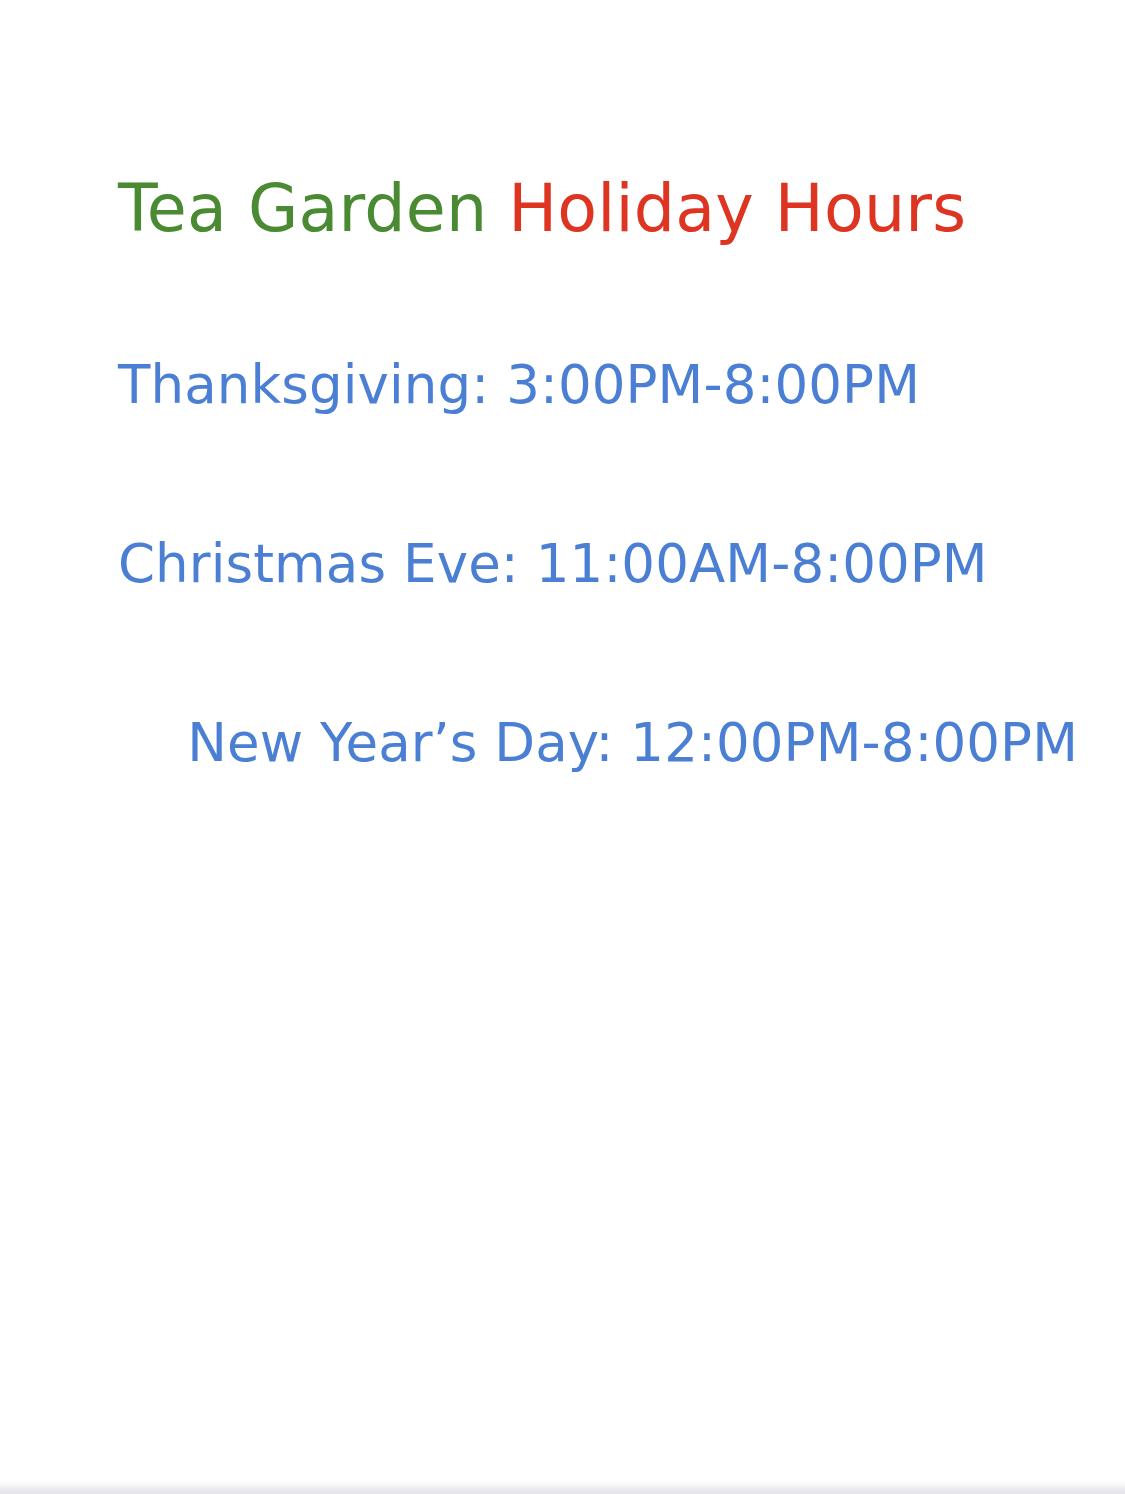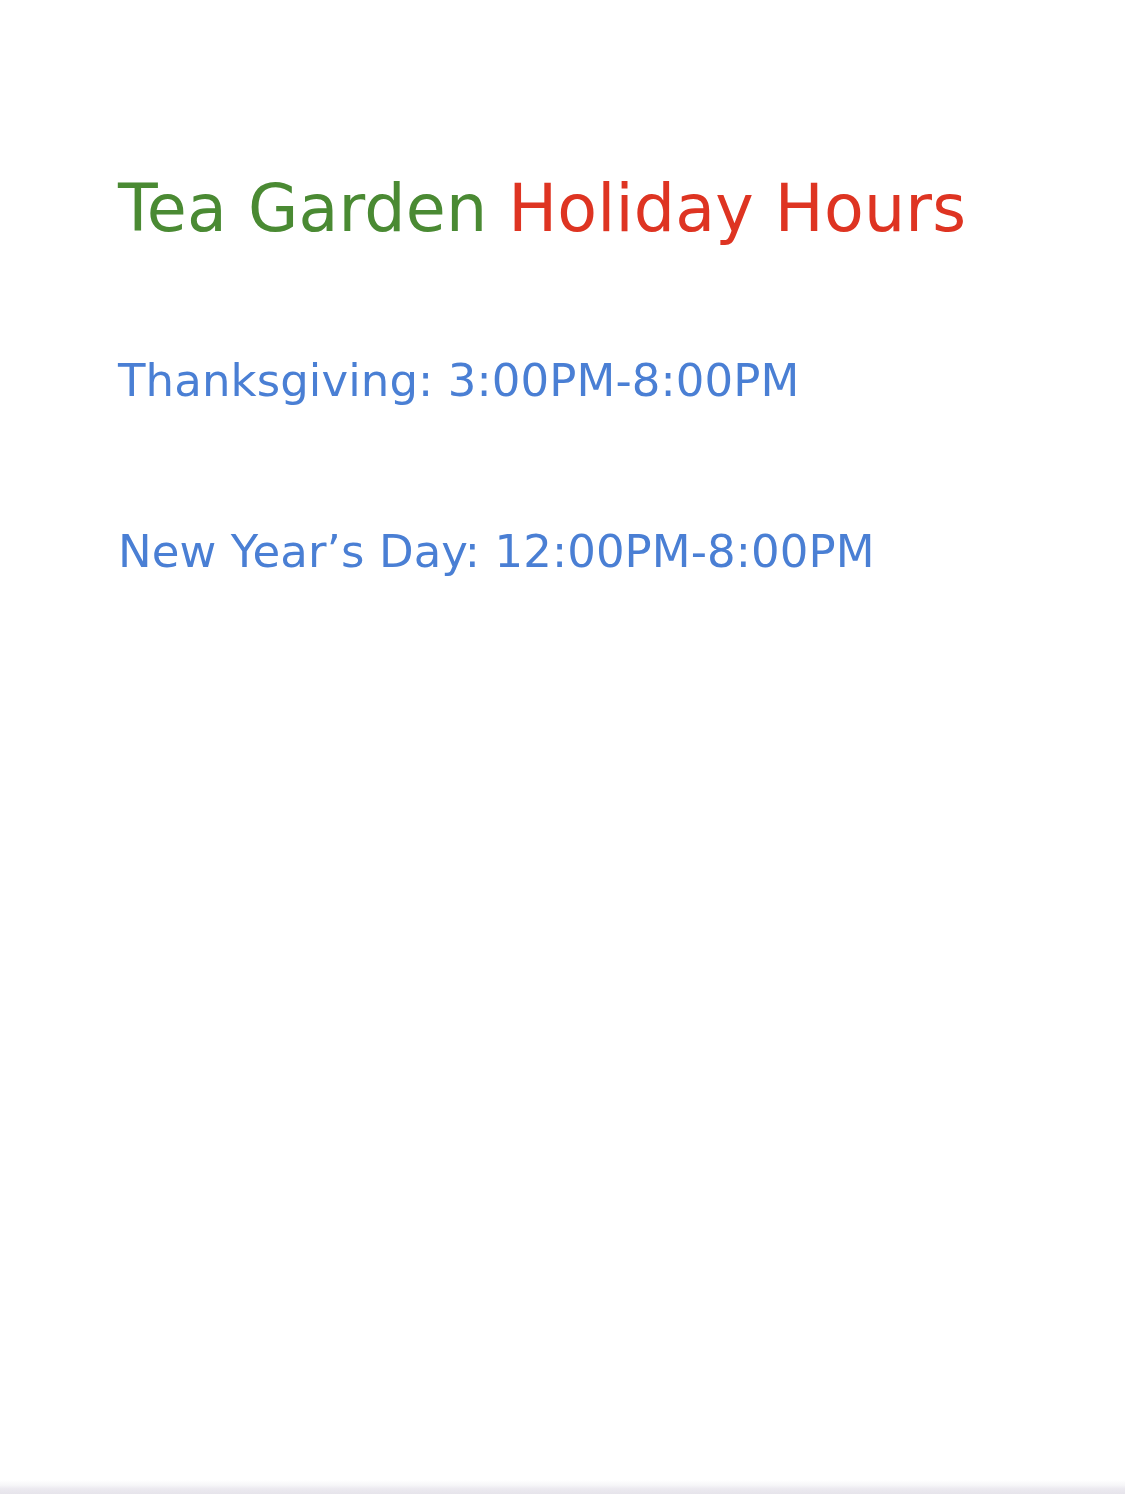--- a/index.html
+++ b/index.html
@@ -49,47 +49,51 @@
 
   .hours-list {
     position: absolute;
     left: 118px;
     top: 358px;
     width: 960px;
   }
 
   .hours-row {
     color: #4a7fd4;
-    font-size: 45px;
+    font-size: 53px;
     line-height: 1.0;
     white-space: nowrap;
     margin-bottom: 126px;
     letter-spacing: 0.1px;
   }
-  .hours-row:last-child { margin-bottom: 12px; }
+  .hours-row:last-child { margin-bottom: 12px; text-align: right; }
 
   .hours-row .label { }
   .hours-row .time  { }
 </style>
 </head>
 <body>
 
 <div id="sign">
 
   <h1 class="title">
     <span class="seg-green">Tea Garden</span><span class="seg-space"> </span><span class="seg-red">Holiday Hours</span>
   </h1>
 
   <div class="hours-list">
 
     <div class="hours-row">
       <span class="label">Thanksgiving:</span>
       <span class="time">3:00PM-8:00PM</span>
     </div>
 
+    <div class="hours-row">
+      <span class="label">Christmas Eve:</span>
+      <span class="time">11:00AM-8:00PM</span>
+    </div>
 
 
 
     <div class="hours-row">
       <span class="label">New Year’s Day:</span>
       <span class="time">12:00PM-8:00PM</span>
     </div>
 
   </div>
 

